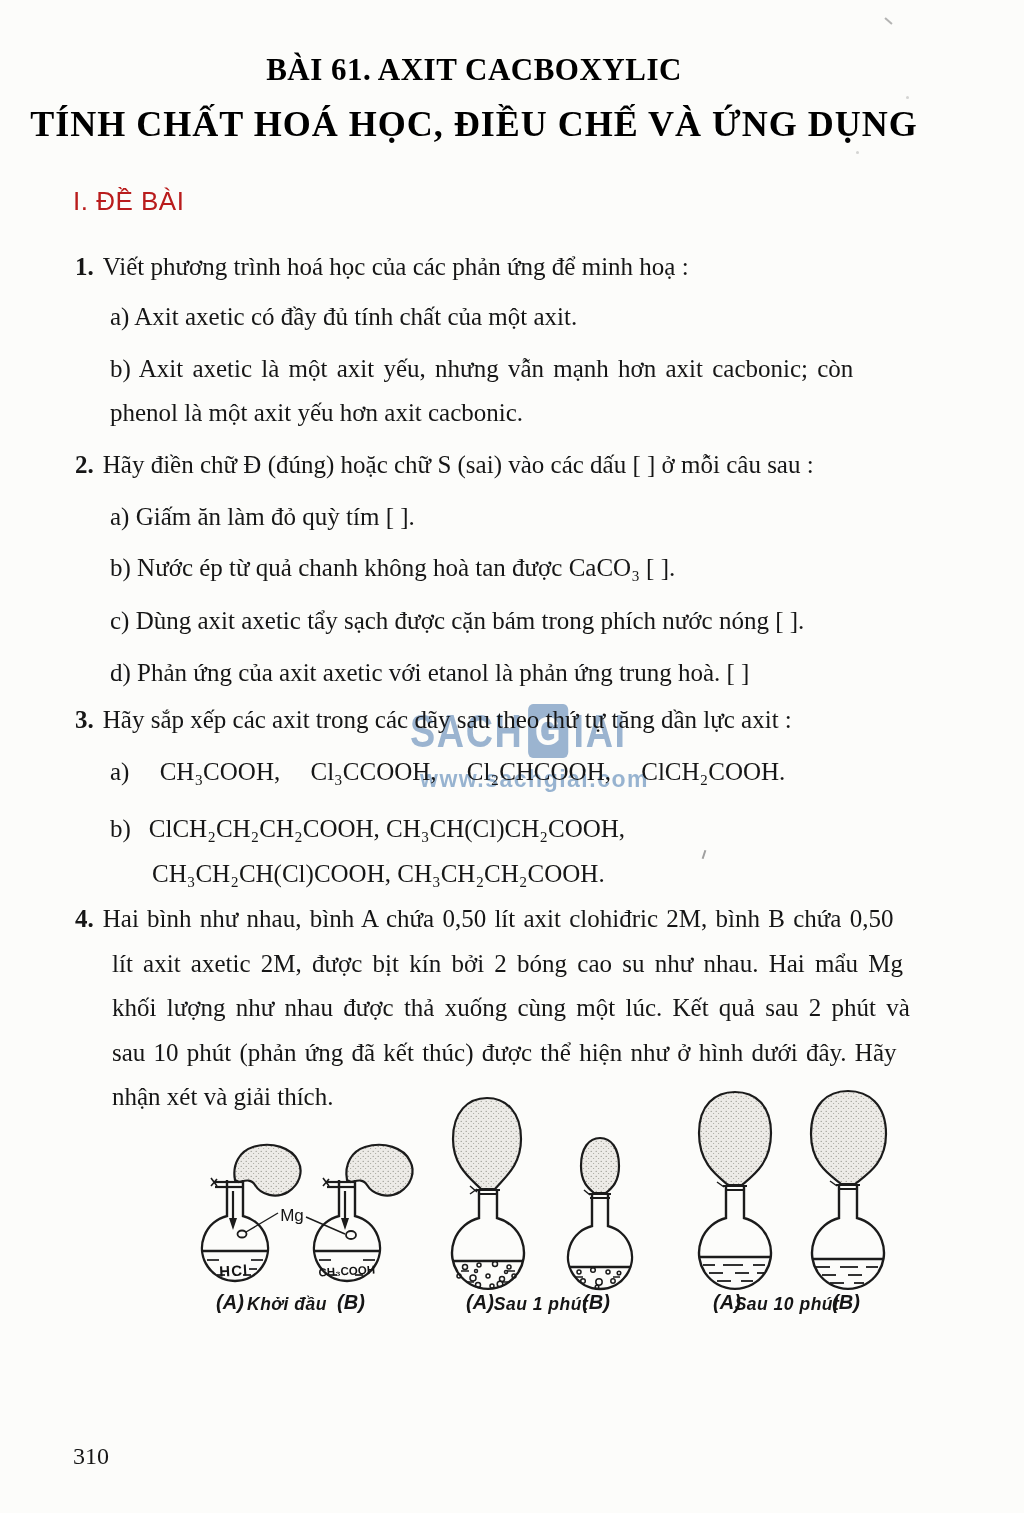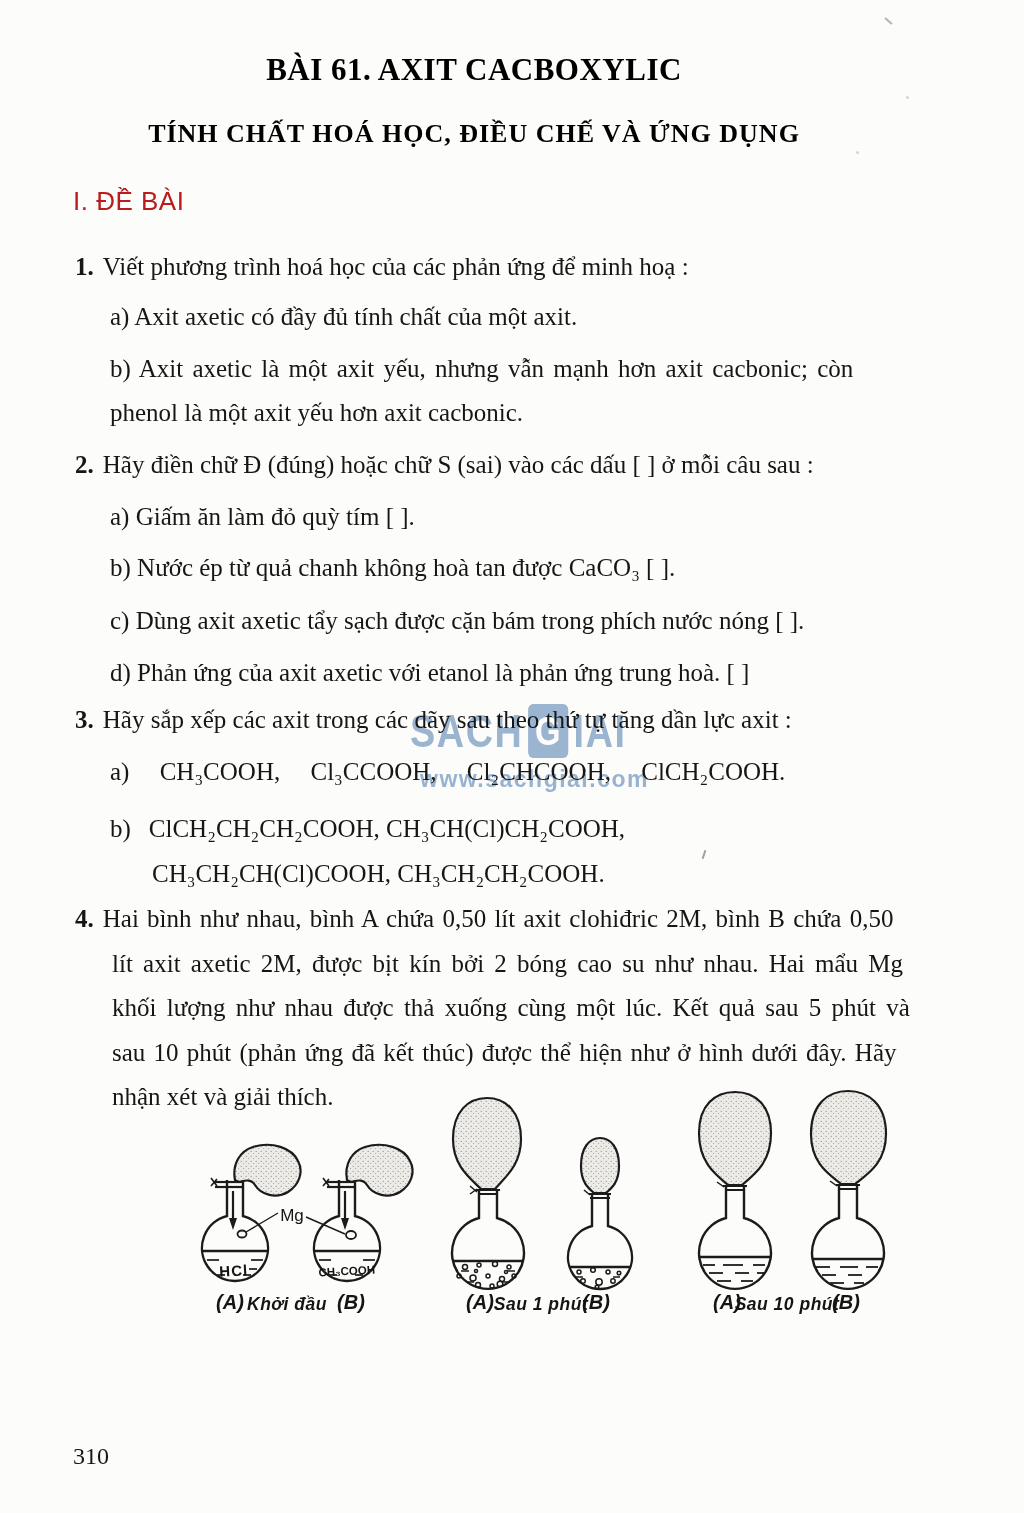--- a/index.html
+++ b/index.html
@@ -6,21 +6,21 @@
   .page{
     position:relative;width:1024px;height:1513px;margin:0 auto;
     background:#fcfcfa;overflow:hidden;
     font-family:"Liberation Serif","DejaVu Serif",serif;color:#161616;
   }
   .line{position:absolute;font-size:25px;line-height:34px;white-space:nowrap;}
   .num{font-weight:bold;margin-right:9px;}
   .sublabel{margin-right:18px;}
   .title{position:absolute;left:0;width:948px;text-align:center;font-weight:bold;color:#000;white-space:nowrap;}
   .t1{top:52px;font-size:31px;letter-spacing:.5px;}
-  .t2{top:119px;font-size:26px;letter-spacing:1px;}
+  .t2{top:103px;font-size:36px;letter-spacing:1px;}
   .sec{position:absolute;left:73px;top:186px;font-family:"Liberation Sans","DejaVu Sans",sans-serif;
        font-weight:normal;font-size:26px;color:#b91c1c;letter-spacing:.5px;}
   .pageno{position:absolute;left:73px;top:1443px;font-size:24px;}
   
   .wm{position:absolute;left:410px;top:704px;opacity:.8;z-index:0;}
   .wm-row{display:flex;align-items:center;transform:scaleX(.82);transform-origin:left center;
           font-family:"Liberation Sans","DejaVu Sans",sans-serif;font-weight:bold;
           font-size:46px;color:#84a3c6;letter-spacing:2px;}
   .wm-logo{display:inline-block;background:#84a3c6;color:#fcfcfa;border-radius:6px;
            padding:2px 8px;margin:0 6px;font-size:40px;line-height:50px;}
@@ -68,21 +68,21 @@
     <div class="line" style="left:110px;top:604px">c) Dùng axit axetic tẩy sạch được cặn bám trong phích nước nóng [ ].</div>
     <div class="line" style="left:110px;top:656px">d) Phản ứng của axit axetic với etanol là phản ứng trung hoà. [ ]</div>
 
     <div class="line" style="left:75px;top:703px"><span class="num">3.</span><span>Hãy sắp xếp các axit trong các dãy sau theo thứ tự tăng dần lực axit :</span></div>
     <div class="line" style="left:110px;top:755px;word-spacing:24px">a) CH₃COOH, Cl₃CCOOH, Cl₂CHCOOH, ClCH₂COOH.</div>
     <div class="line" style="left:110px;top:812px"><span class="sublabel">b)</span><span>ClCH₂CH₂CH₂COOH, CH₃CH(Cl)CH₂COOH,</span></div>
     <div class="line" style="left:152px;top:857px">CH₃CH₂CH(Cl)COOH, CH₃CH₂CH₂COOH.</div>
 
     <div class="line" style="left:75px;top:902px;word-spacing:2px"><span class="num">4.</span><span>Hai bình như nhau, bình A chứa 0,50 lít axit clohiđric 2M, bình B chứa 0,50</span></div>
     <div class="line" style="left:112px;top:947px;word-spacing:4px">lít axit axetic 2M, được bịt kín bởi 2 bóng cao su như nhau. Hai mẩu Mg</div>
-    <div class="line" style="left:112px;top:991px;word-spacing:4px">khối lượng như nhau được thả xuống cùng một lúc. Kết quả sau 5 phút và</div>
+    <div class="line" style="left:112px;top:991px;word-spacing:4px">khối lượng như nhau được thả xuống cùng một lúc. Kết quả sau 2 phút và</div>
     <div class="line" style="left:112px;top:1036px;word-spacing:2px">sau 10 phút (phản ứng đã kết thúc) được thể hiện như ở hình dưới đây. Hãy</div>
     <div class="line" style="left:112px;top:1080px">nhận xét và giải thích.</div>
 
     <div class="pageno">310</div>
   </div>
 
   <svg class="fig" width="760" height="245" viewBox="0 0 760 245">
     <defs>
       <pattern id="stip" patternUnits="userSpaceOnUse" width="5" height="5">
         <rect width="5" height="5" fill="#edebe7"></rect>

